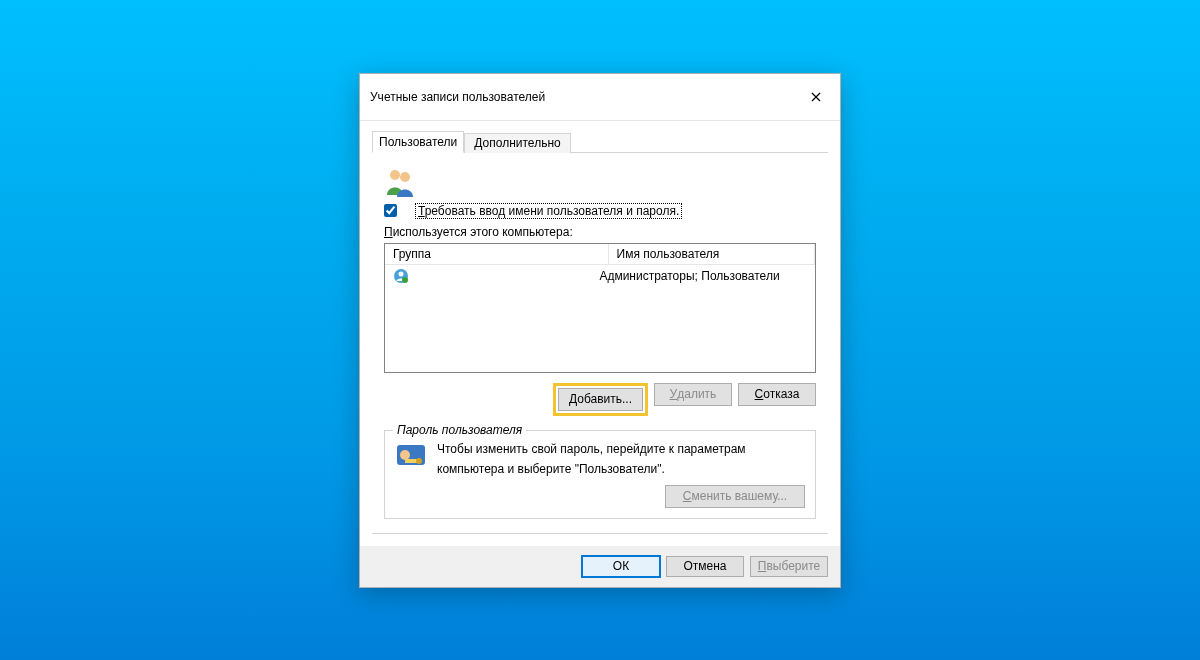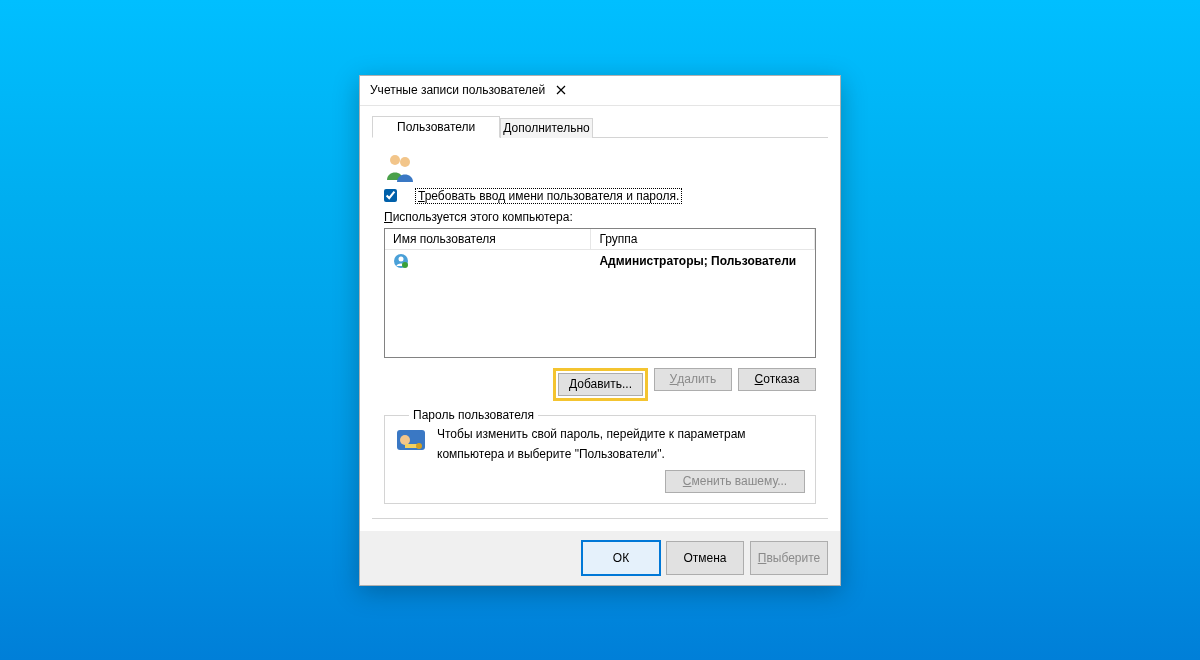--- a/index.html
+++ b/index.html
@@ -13,58 +13,59 @@
   align-items: center;
   justify-content: center;
 }
 .window {
   width: 482px;
   background: #fff;
   border: 1px solid #b0b0b0;
   box-shadow: 0 6px 24px rgba(0,0,0,.25);
 }
 .titlebar {
-  height: 30px;
+  height: 47px;
   display: flex;
   align-items: center;
+  justify-content: space-between;
   padding: 0 8px 0 10px;
   background: #fff;
   border-bottom: 1px solid #e5e5e5;
 }
 .titlebar .title { font-size: 12px; color: #000; }
 .titlebar .close {
   width: 32px; height: 22px;
   display: flex; align-items: center; justify-content: center;
 }
 .titlebar .close svg { width: 10px; height: 10px; }
 .content { padding: 8px 12px 12px; background: #fff; }
 .tabs {
   display: flex;
   border-bottom: 1px solid #d4d4d4;
   margin-bottom: 10px;
   margin-top: 2px;
   position: relative;
 }
 .tab {
-  padding: 3px 24px;
+  padding: 3px 6px;
   background: #fff;
   border: 1px solid #d4d4d4;
   border-bottom: none;
   margin-right: 0;
   margin-bottom: -1px;
   font-size: 12px;
 }
 .tab.active {
   background: #fff;
   border-bottom: 1px solid #fff;
 }
 .tab.inactive {
   background: #f4f4f4;
   margin-top: 2px;
-  padding: 2px 2px;
+  padding: 2px 9px;
 }
 .desc-row {
   display: flex;
   gap: 10px;
   padding: 2px 12px 6px;
 }
 .desc-row .text { font-size: 12px; line-height: 16px; color: #000; }
 .users-icon { width: 32px; height: 32px; flex: 0 0 32px; }
 .keys-icon { width: 32px; height: 32px; flex: 0 0 32px; }
 .checkbox-row {
@@ -97,21 +98,21 @@
   border-right: 1px solid #e6e6e6;
   background: #fff;
 }
 .th1 { width: 48%; }
 .th2 { flex: 1; }
 .table-row {
   display: flex;
 }
 .td { padding: 3px 8px; font-size: 12px; display: flex; align-items: center; gap: 6px; }
 .td1 { width: 48%; }
-.td2 { flex: 1; font-weight: bold; }
+.td2 { flex: 1; }
 .user-small-icon { width: 16px; height: 16px; }
 .buttons-row {
   display: flex;
   justify-content: flex-end;
   gap: 6px;
   padding: 10px 12px 12px;
 }
 .btn {
   min-width: 78px;
   height: 23px;
@@ -132,23 +133,24 @@
   display: inline-flex;
 }
 .groupbox {
   margin: 2px 12px 0;
   border: 1px solid #d4d4d4;
   padding: 8px 10px 10px;
   position: relative;
 }
 .groupbox .legend {
   position: absolute;
-  top: -8px; left: 24px;
+  top: -8px; left: 8px;
   background: #fff;
   padding: 0 4px;
+  font-style: italic;
 }
 .groupbox .grow {
   display: flex;
   gap: 10px;
   align-items: flex-start;
 }
 .groupbox .gtext { font-size: 12px; line-height: 20px; }
 .groupbox .gbtnrow { display: flex; justify-content: flex-end; margin-top: 6px; }
 .groupbox .gbtn {
   min-width: 140px; height: 23px;
@@ -159,21 +161,21 @@
 }
 .bottom-sep { border-top: 1px solid #d4d4d4; margin-top: 14px; }
 .dialog-buttons {
   display: flex;
   justify-content: flex-end;
   gap: 6px;
   padding: 10px 12px;
   background: #f0f0f0;
 }
 .dbtn {
-  min-width: 78px; height: 34px;
+  min-width: 78px; height: 21px;
   background: #e1e1e1; border: 1px solid #adadad;
   font-size: 12px; font-family: inherit;
   display: inline-flex; align-items: center; justify-content: center;
 }
 .dbtn.primary { border: 1px solid #0078d7; background: #e5f1fb; box-shadow: 0 0 0 1px #0078d7; }
 .dbtn.disabled { color: #8a8a8a; }
 .dbtn .ul { text-decoration: underline; }
 </style>
 </head>
 <body>
@@ -209,22 +211,22 @@
 
     <div class="checkbox-row">
       <input type="checkbox" checked="" style="">
       <span class="cbtext"><span class="underline">Т</span><span>ребовать ввод имени пользователя и пароля.</span></span>
     </div>
 
     <div class="section-label"><span class="ul">П</span><span>используется этого компьютера:</span></div>
 
     <div class="table">
       <div class="table-header">
+        <div class="th th2">Группа</div>
         <div class="th th1">Имя пользователя</div>
-        <div class="th th2">Группа</div>
       </div>
       <div class="table-row">
         <div class="td td1">
           <span class="user-small-icon">
             <svg viewBox="0 0 16 16">
               <circle cx="8" cy="8" r="7" fill="#4aa0d8"></circle>
               <circle cx="8" cy="6" r="2.5" fill="#fff"></circle>
               <path d="M3.5 13 C3.5 9.5 12.5 9.5 12.5 13 Z" fill="#fff"></path>
               <circle cx="12" cy="12" r="3" fill="#3aa03a"></circle>
             </svg>

